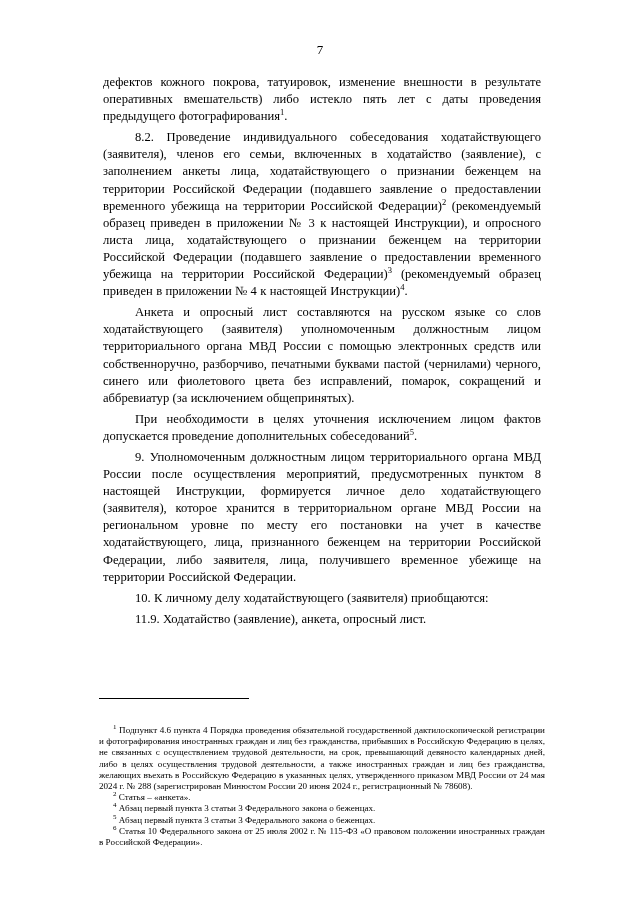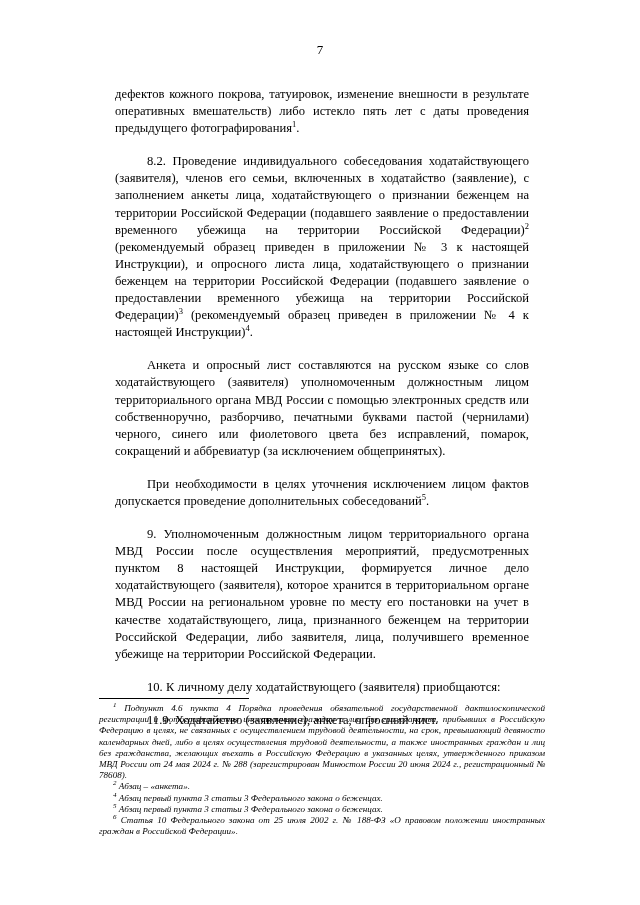--- a/index.html
+++ b/index.html
@@ -25,21 +25,21 @@
     font-size: 13px;
     font-family: "Liberation Serif", serif;
   }
   .body-area {
     position: absolute;
     top: 70px;
     left: 99px;
     width: 446px;
   }
   p.para {
-    margin: 16px;
+    margin: 4px;
     font-size: 12.6px;
     line-height: 17.1px;
     text-align: justify;
     text-justify: inter-word;
     hyphens: none;
     word-spacing: 0.2px;
   }
   p.indent {
     text-indent: 32px;
   }
@@ -52,23 +52,22 @@
     position: absolute;
     left: 99px;
     top: 698px;
     width: 150px;
     height: 1px;
     background: #000000;
   }
   .footnotes {
     position: absolute;
     left: 99px;
-    top: 703px;
+    top: 725px;
     width: 446px;
-    font-style: italic;
   }
   .fn {
     margin: 0;
     font-size: 9.1px;
     line-height: 11.2px;
     text-align: justify;
   }
   .fn.first {
     text-indent: 14px;
   }
@@ -102,19 +101,19 @@
 
     <p class="para indent">11.9. Ходатайство (заявление), анкета, опросный лист.</p>
 
 
   </div>
 
   <div class="footnote-rule"></div>
 
   <div class="footnotes">
     <p class="fn first"><span class="sup">1</span> <span>Подпункт 4.6 пункта 4 Порядка проведения обязательной государственной дактилоскопической регистрации и фотографирования иностранных граждан и лиц без гражданства, прибывших в Российскую Федерацию в целях, не связанных с осуществлением трудовой деятельности, на срок, превышающий девяносто календарных дней, либо в целях осуществления трудовой деятельности, а также иностранных граждан и лиц без гражданства, желающих въехать в Российскую Федерацию в указанных целях, утвержденного приказом МВД России от 24 мая 2024 г. № 288 (зарегистрирован Минюстом России 20 июня 2024 г., регистрационный № 78608).</span></p>
-    <p class="fn hang"><span class="sup">2</span> <span>Абзац – «анкета».</span></p>
+    <p class="fn hang"><span class="sup">2</span> <span>Статья – «анкета».</span></p>
     <p class="fn hang"><span class="sup">4</span> <span>Абзац первый пункта 3 статьи 3 Федерального закона о беженцах.</span></p>
     <p class="fn hang"><span class="sup">5</span> <span>Абзац первый пункта 3 статьи 3 Федерального закона о беженцах.</span></p>
-    <p class="fn hang"><span class="sup">6</span> <span>Статья 10 Федерального закона от 25 июля 2002 г. № 188-ФЗ «О правовом положении иностранных граждан в Российской Федерации».</span></p>
+    <p class="fn hang"><span class="sup">6</span> <span>Статья 10 Федерального закона от 25 июля 2002 г. № 115-ФЗ «О правовом положении иностранных граждан в Российской Федерации».</span></p>
   </div>
 
 </div>
 
 </body></html>

